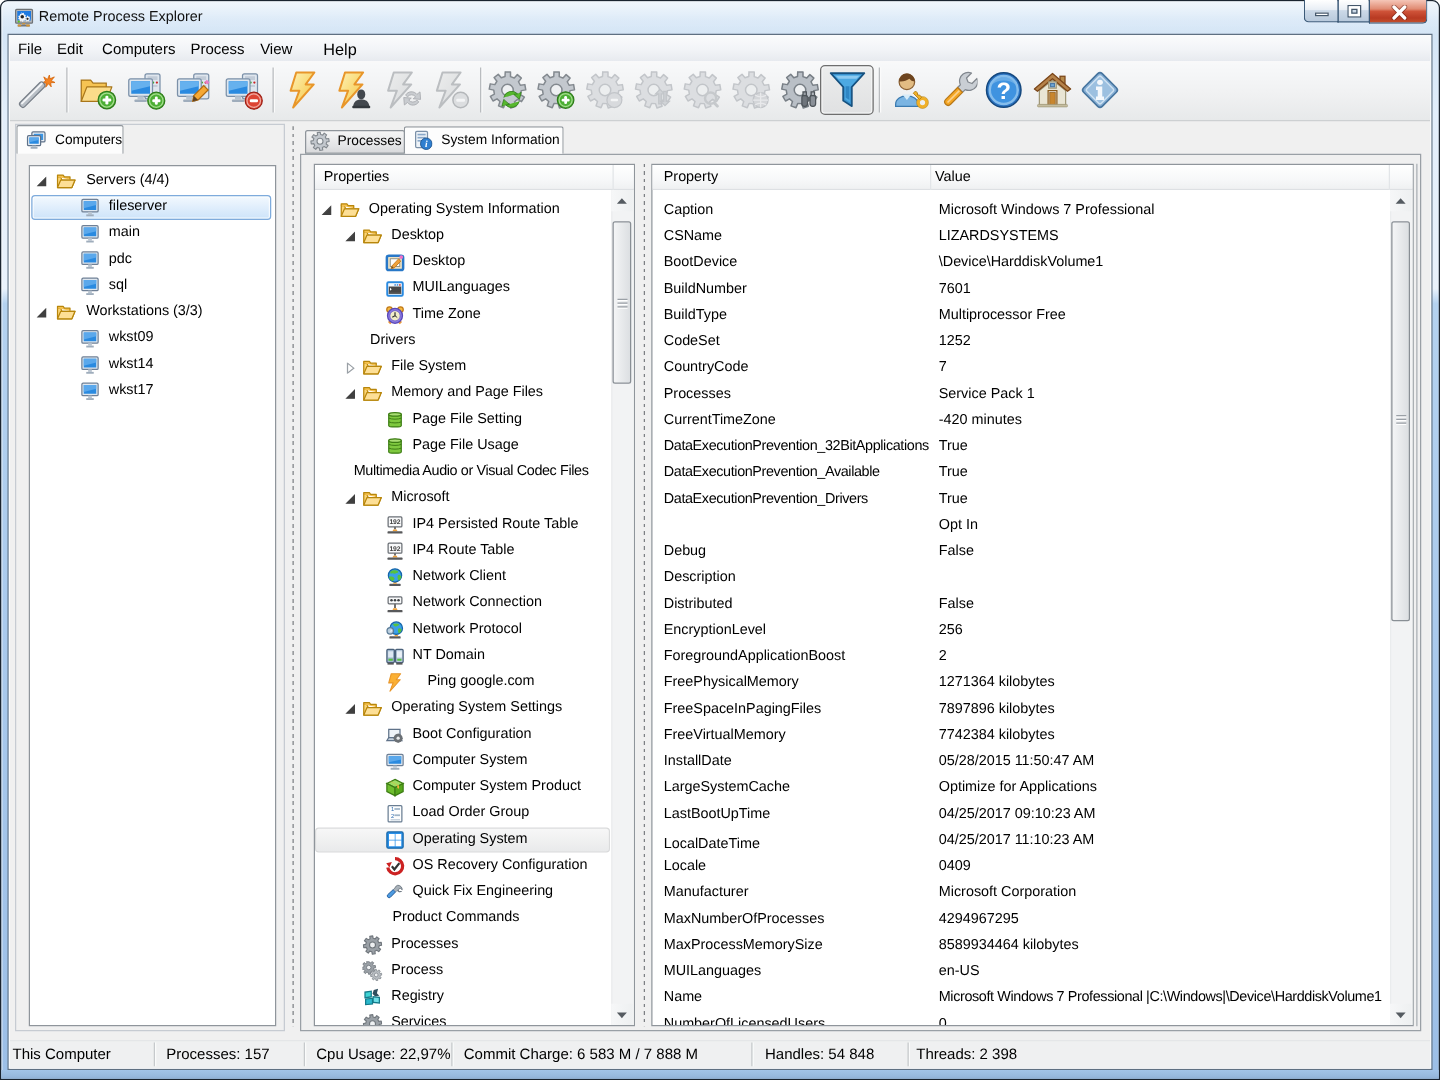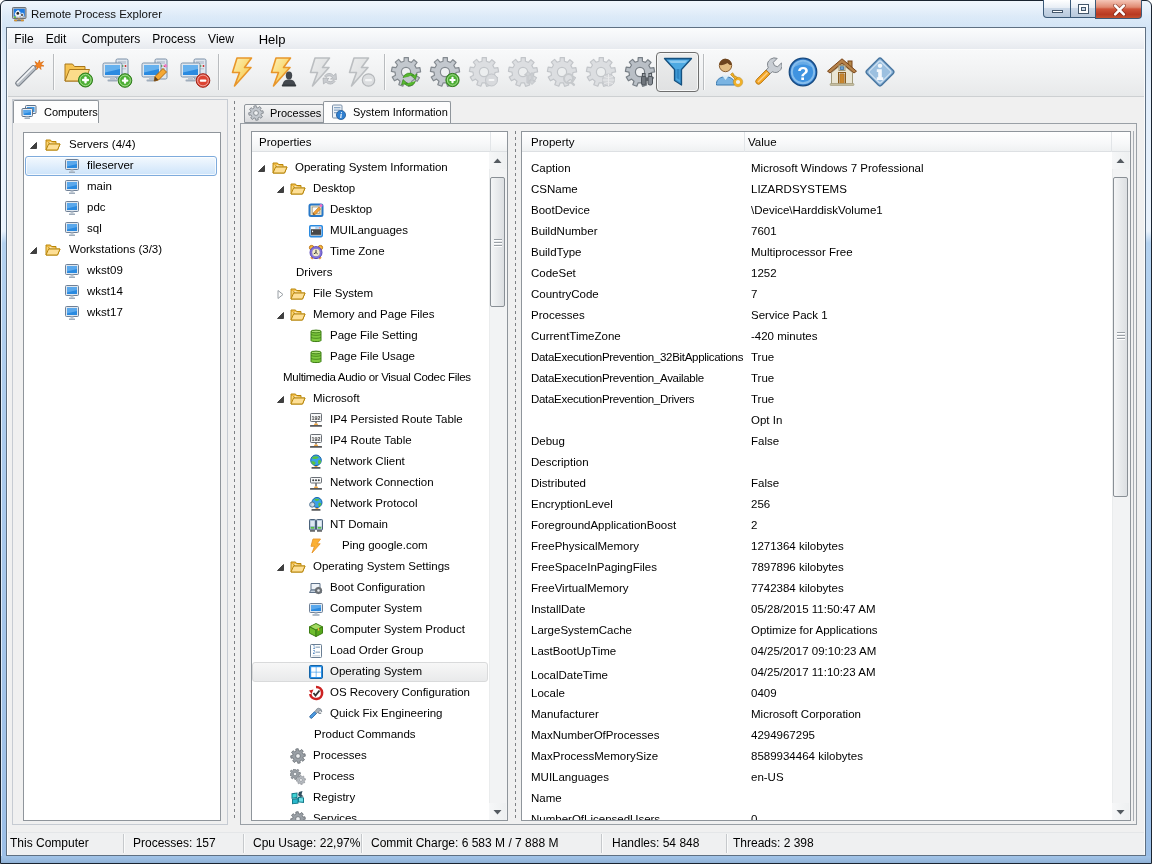--- a/index.html
+++ b/index.html
@@ -711,20 +711,21 @@
 <div class="row" style="left:229px;top:531px">0409</div>
 <div class="row" style="left:9px;top:552px">Manufacturer</div>
 <div class="row" style="left:229px;top:552px">Microsoft Corporation</div>
 <div class="row" style="left:9px;top:573px">MaxNumberOfProcesses</div>
 <div class="row" style="left:229px;top:573px">4294967295</div>
 <div class="row" style="left:9px;top:594px">MaxProcessMemorySize</div>
 <div class="row" style="left:229px;top:594px">8589934464 kilobytes</div>
 <div class="row" style="left:9px;top:615px">MUILanguages</div>
 <div class="row" style="left:229px;top:615px">en-US</div>
 <div class="row" style="left:9px;top:636px">Name</div>
+<div class="row tight" style="left:229px;top:636px">Microsoft Windows 7 Professional |C:\Windows|\Device\HarddiskVolume1</div>
 <div class="row" style="left:9px;top:657px">NumberOfLicensedUsers</div>
 <div class="row" style="left:229px;top:657px">0</div>
 </div>
 <div class="sb-track" style="left:1112px;top:152px;width:18px;height:668px"></div>
 <div class="sb-btn" style="left:1112px;top:152px"></div>
 <svg class="abs" style="left:1116px;top:158px" width="9" height="6" viewBox="0 0 9 6" xmlns="http://www.w3.org/2000/svg">
     <path d="M4.5 0.5 L8.5 5 L0.5 5 Z" fill="#555b61"></path>
   </svg>
 <div class="sb-btn" style="left:1112px;top:803px"></div>
 <svg class="abs" style="left:1116px;top:809px" width="9" height="6" viewBox="0 0 9 6" xmlns="http://www.w3.org/2000/svg">

